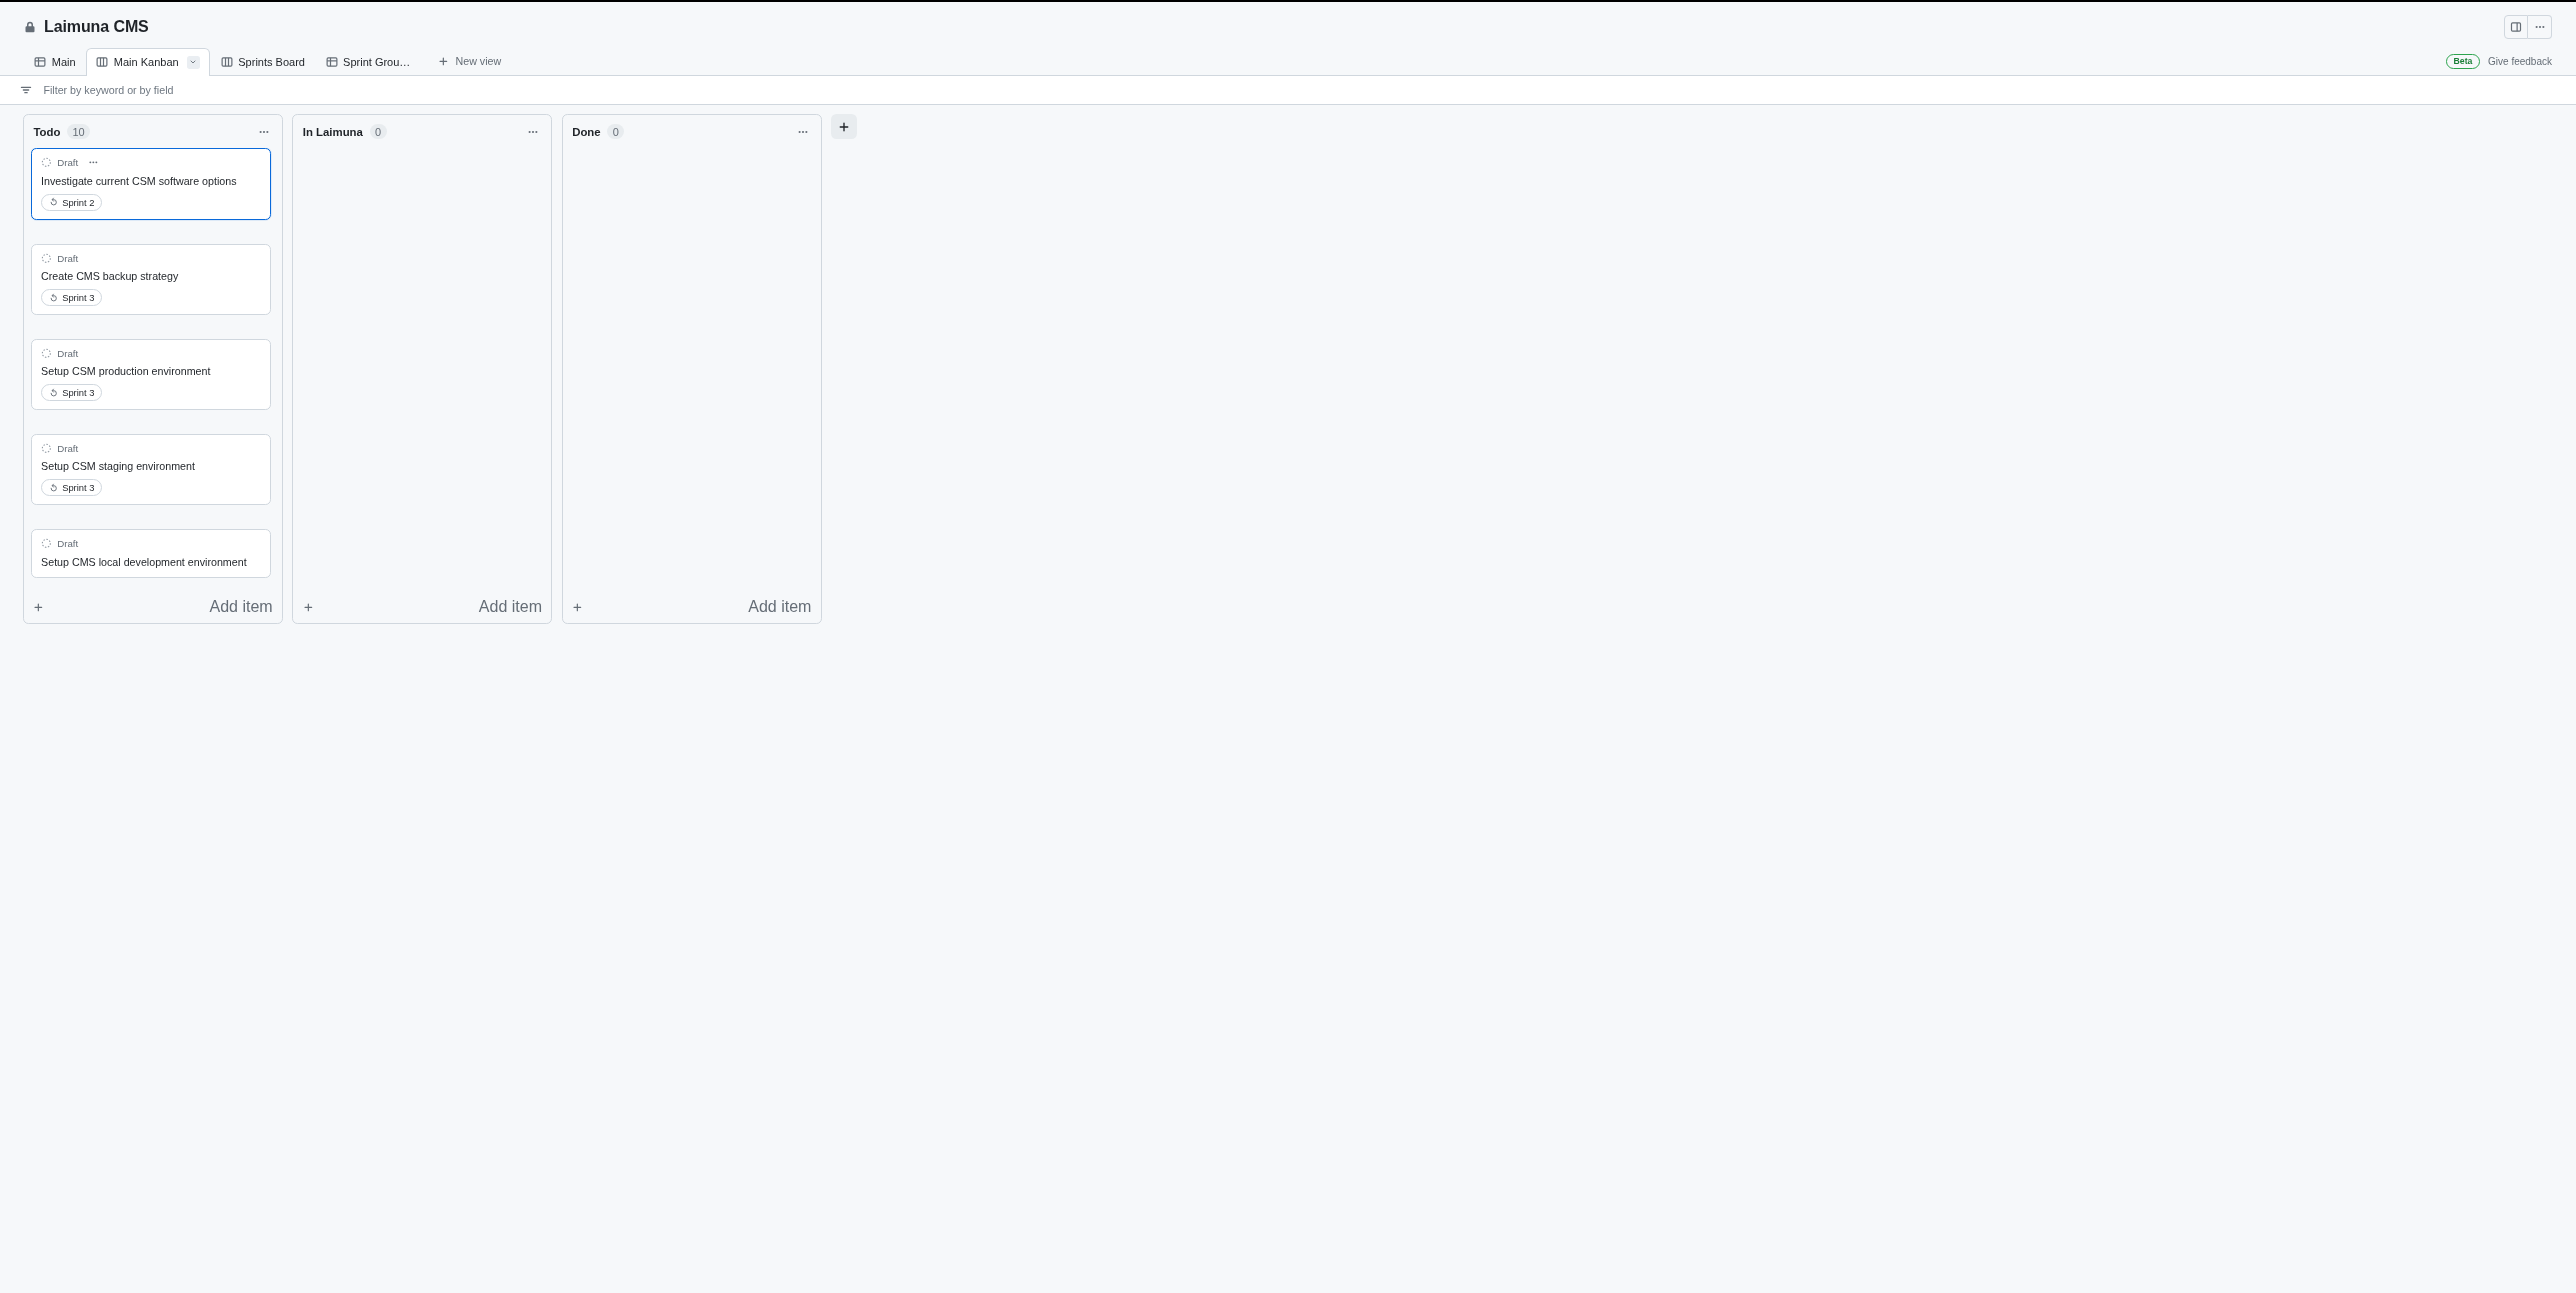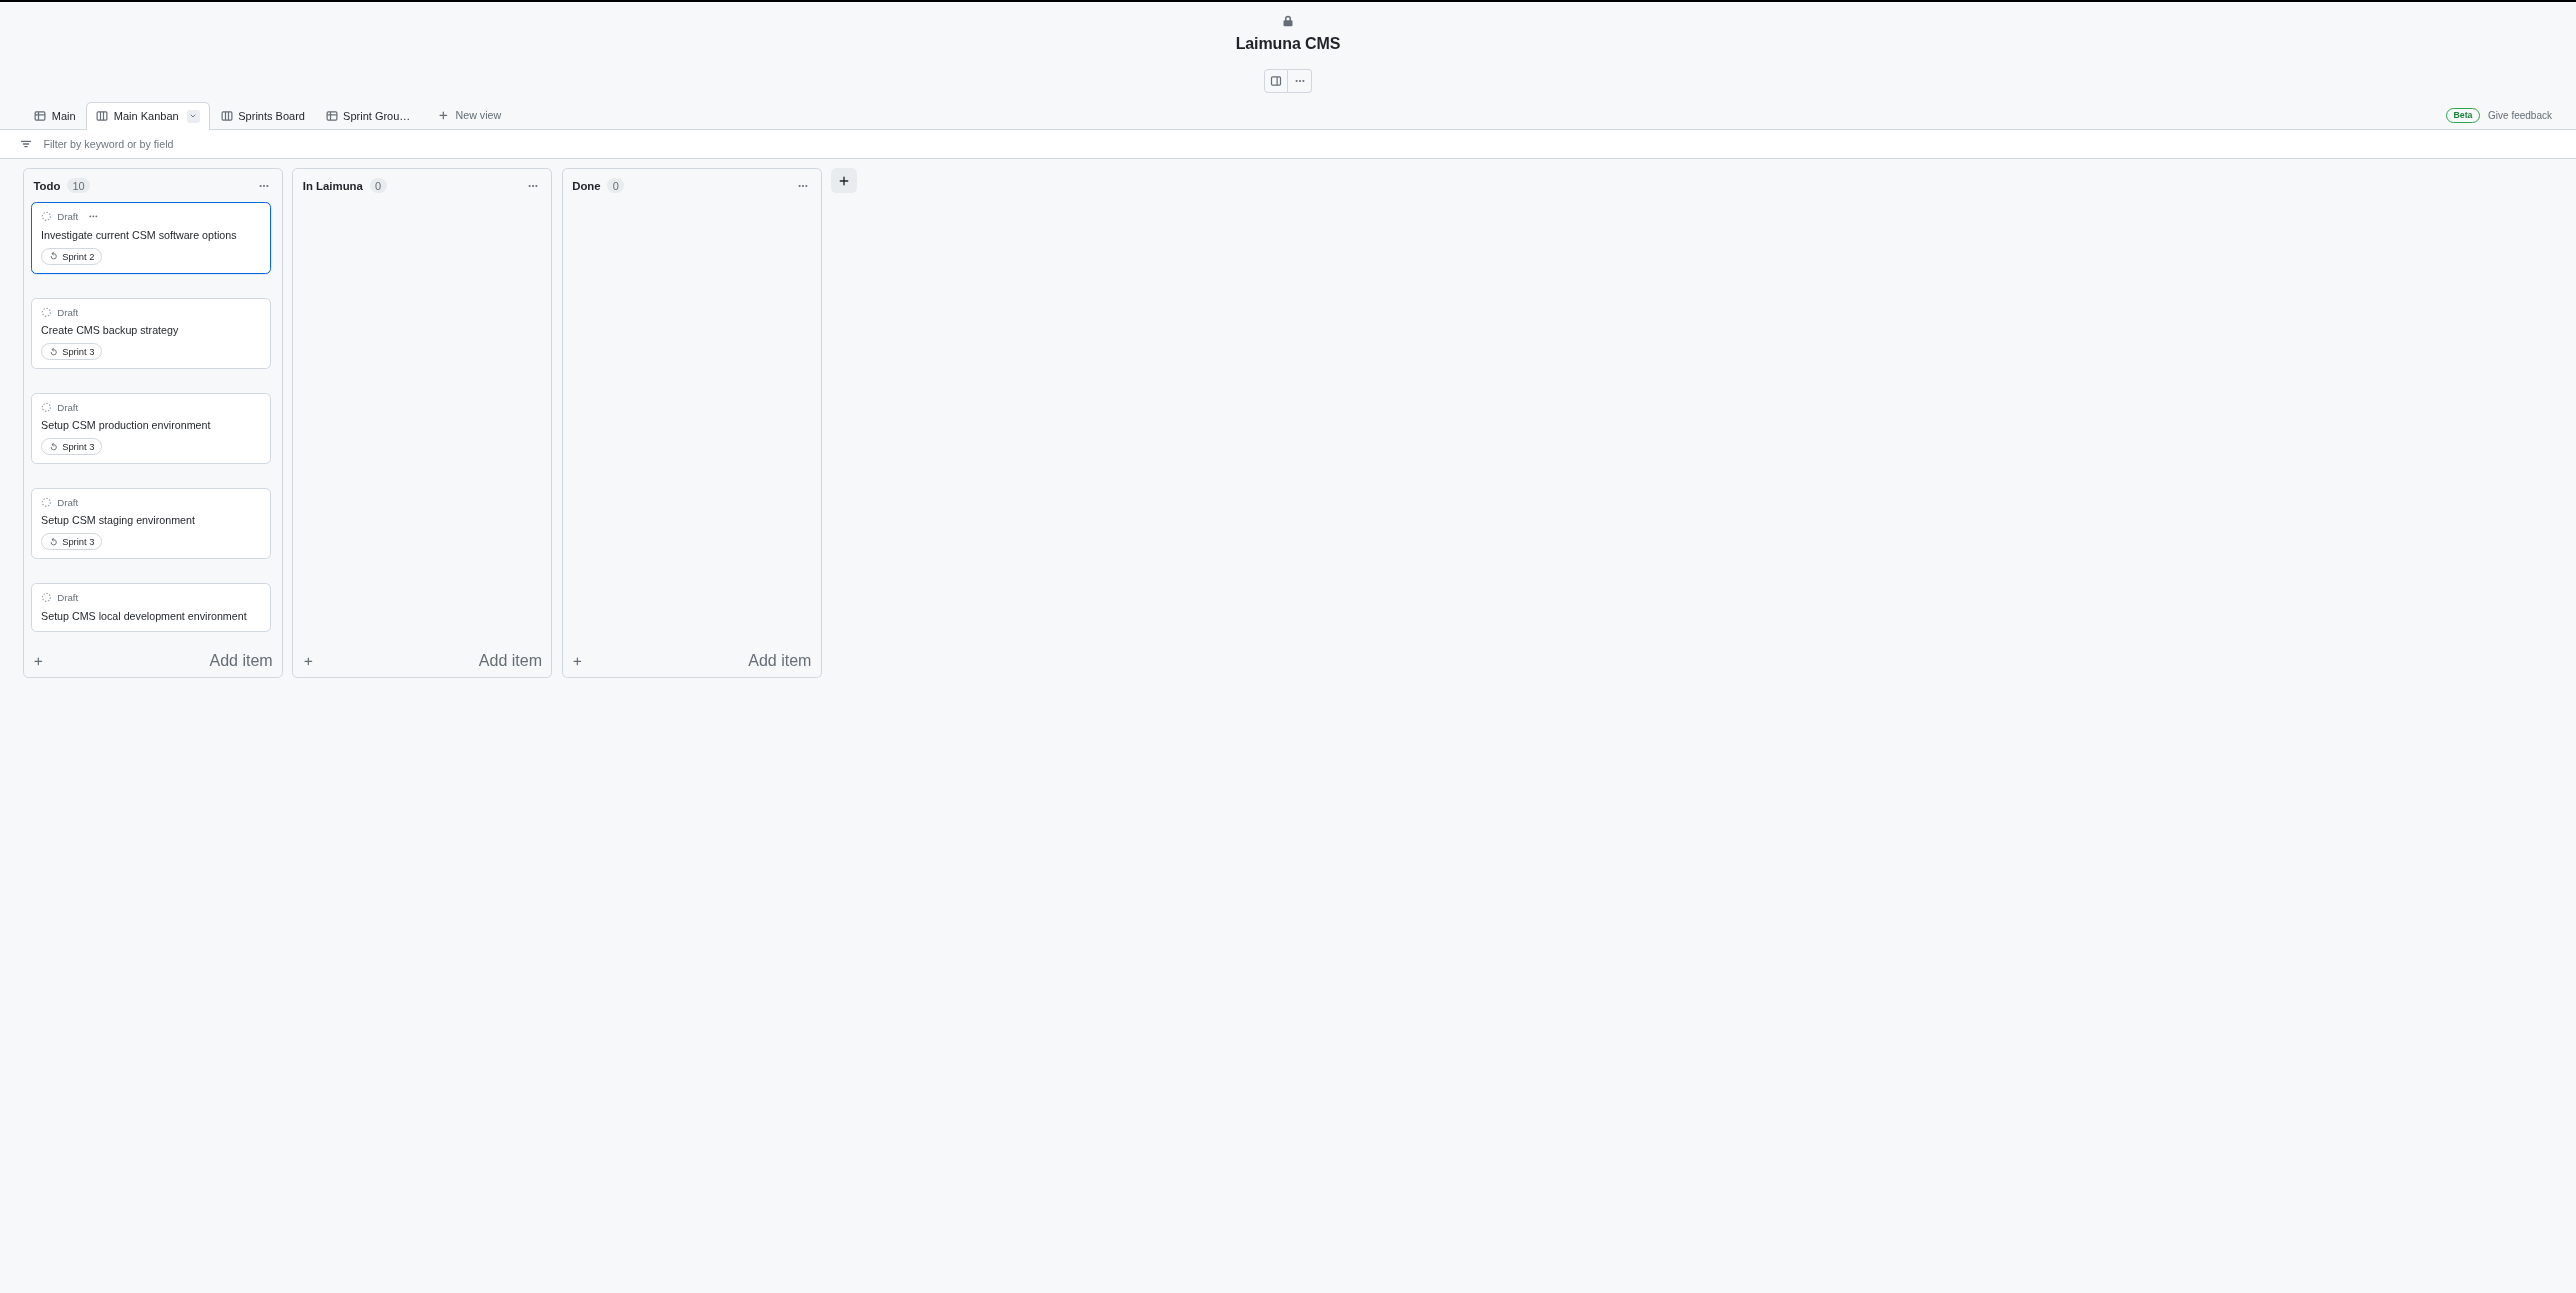--- a/index.html
+++ b/index.html
@@ -15,21 +15,20 @@
     height: 2px;
     background: #000;
   }
 
   
   .project-header {
     display: flex;
     align-items: center;
     padding: 13.4px 24px 8px 24px;
     gap: 8px;
-    flex-direction: column;
   }
   .project-title {
     font-size: 16px;
     font-weight: 700;
     letter-spacing: -0.1px;
   }
   .lock-icon { color:#656d76; display:flex; align-items:center; }
   .header-spacer { flex:1; }
   .header-actions { display:flex; gap:0; }
   .icon-btn {

